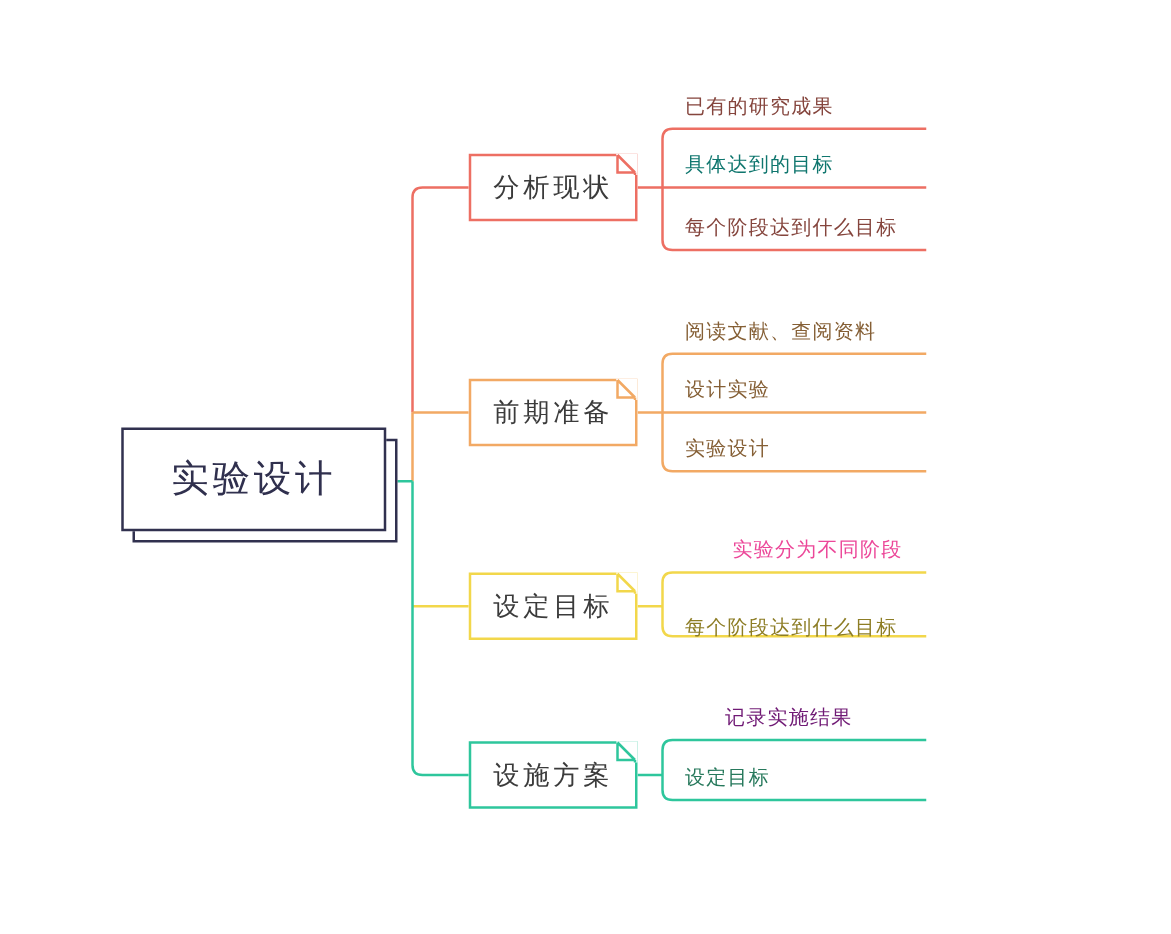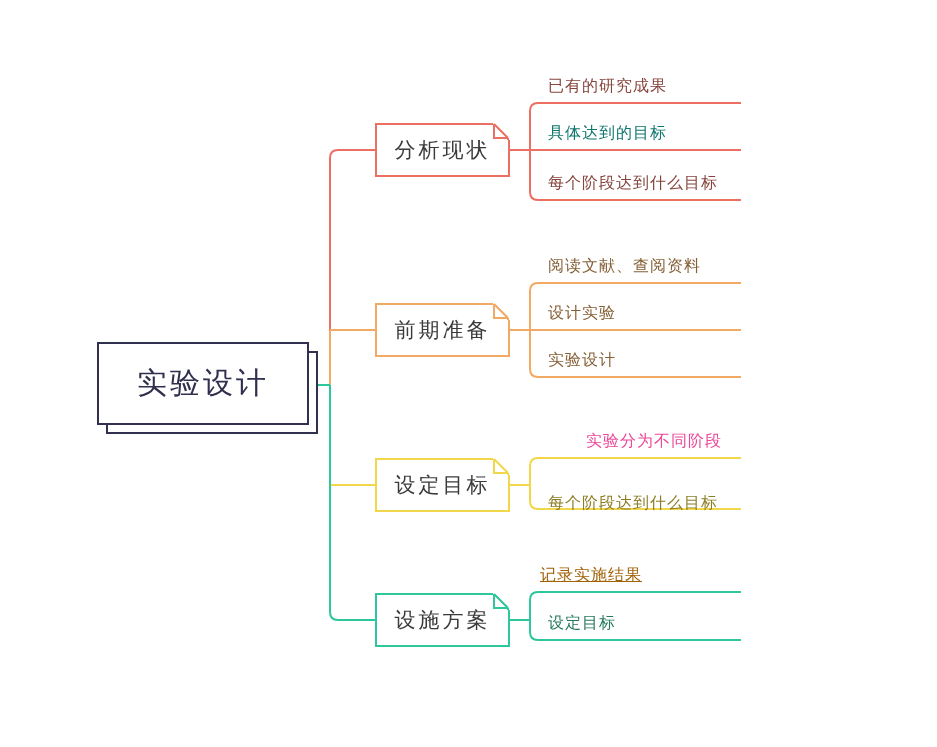--- a/index.html
+++ b/index.html
@@ -138,16 +138,16 @@
   <div class="leaf" style="left: 548px; top: 429px; color: #ec4899; margin-left: 38px;">实验分为不同阶段</div>
   <div class="leaf" style="left: 548px; top: 480px; color: rgb(141, 125, 37); margin-top: 11px;">每个阶段达到什么目标</div>
 
   <div class="node branch-node b4" style="--c: #2ec69c;">
     <svg class="fold" width="17" height="17">
       <rect x="0" y="0" width="17" height="17" fill="#ffffff"></rect>
       <path d="M1 1 L15 15 M1 1 V15 H15 M15 15 V17"></path>
     </svg>
     <span class="label" style="color: rgb(59, 59, 59);">设施方案</span>
   </div>
-  <div class="leaf" style="left: 540px; top: 563px; color: #a16207; text-decoration: underline;">记录实施结果</div>
+  <div class="leaf" style="left: 580px; top: 563px; color: #701a75;">记录实施结果</div>
   <div class="leaf" style="left: 548px; top: 611px; color: rgb(39, 121, 92);">设定目标</div>
 
 </div>
 
 </body></html>

